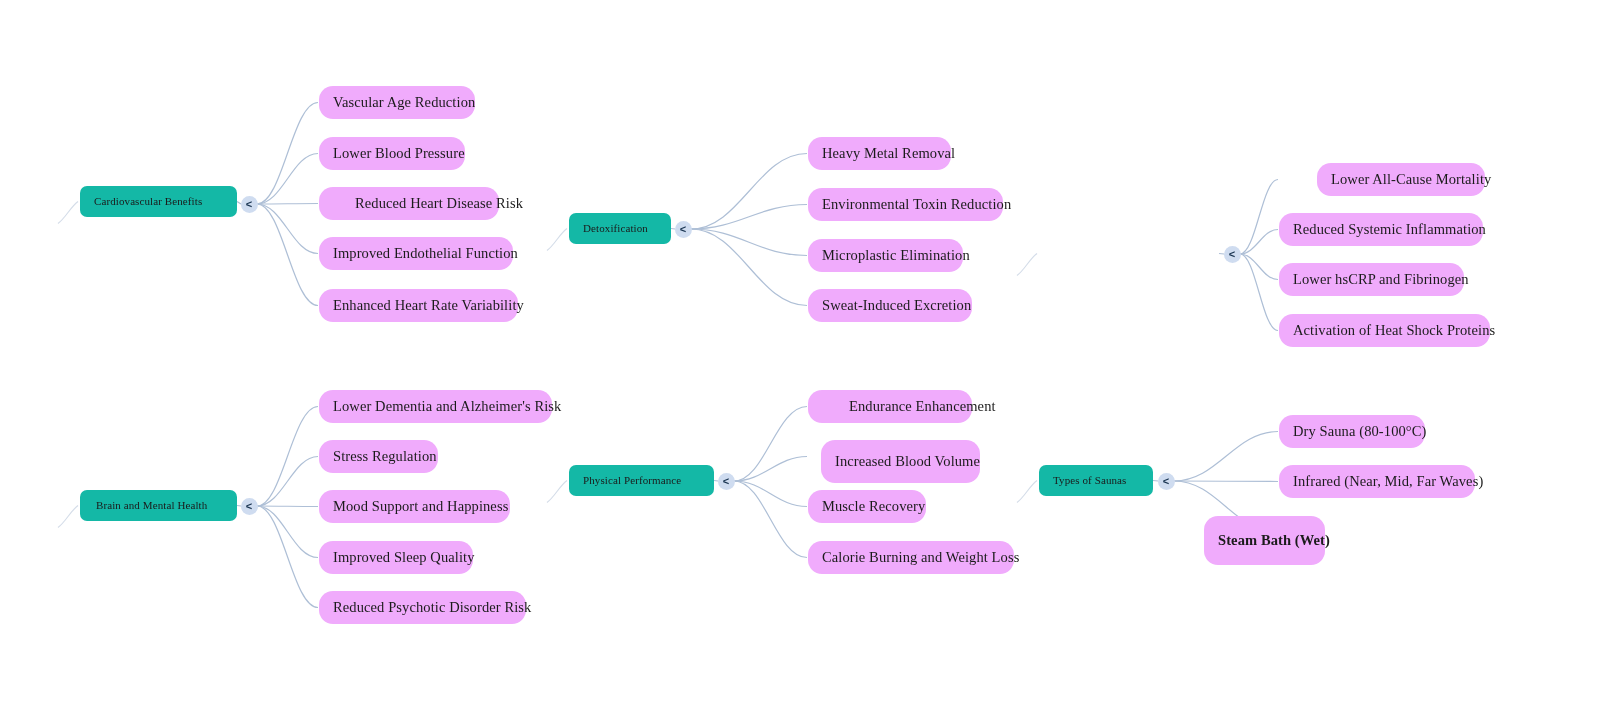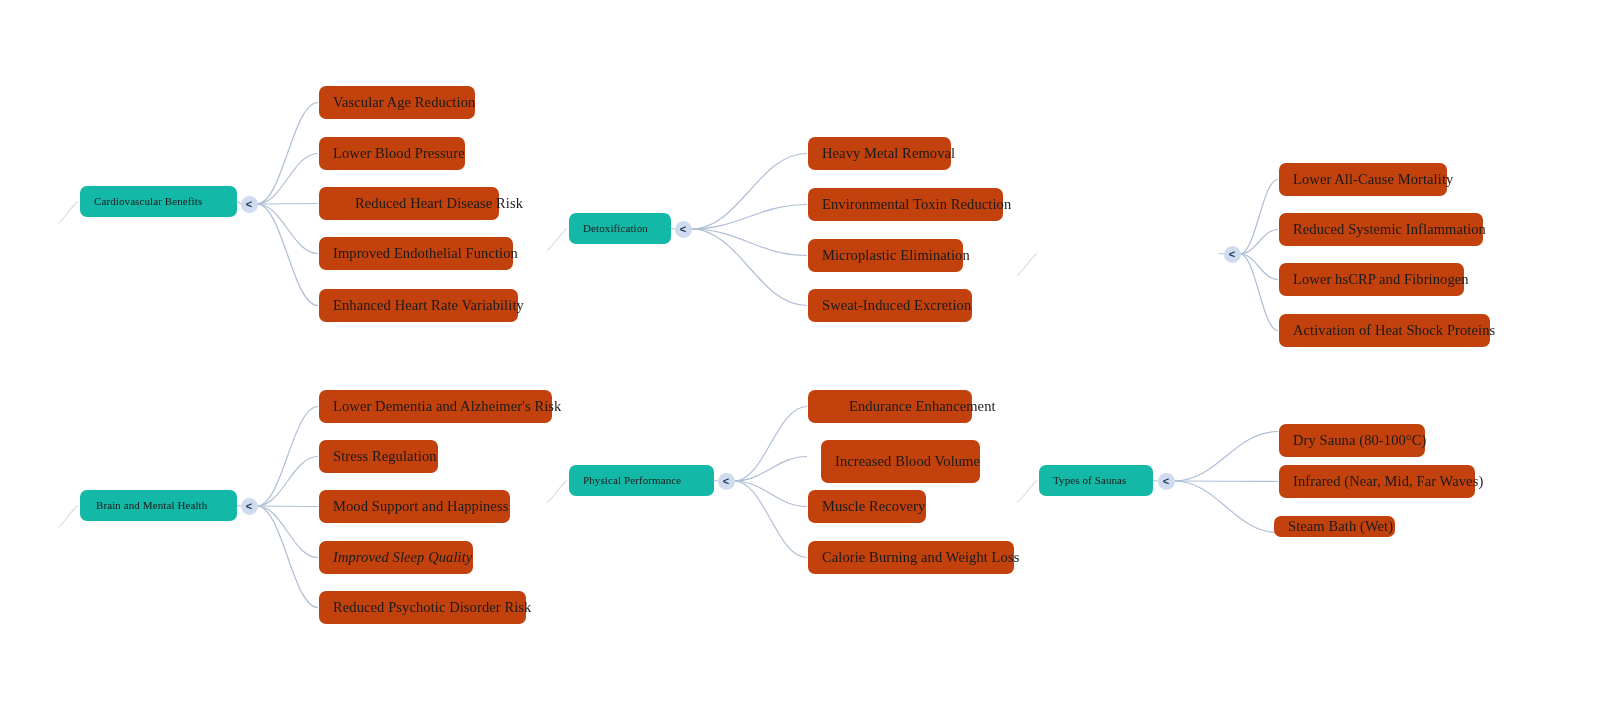--- a/index.html
+++ b/index.html
@@ -38,22 +38,23 @@
     color: #1b1b1b;
     line-height: 1;
     letter-spacing: 0.1px;
     cursor: default;
   }
   .node.parent {
     background: #14b8a6;
     font-size: 11px;
   }
   .node.child {
-    background: #c2410c;
+    background: #f0abfc;
     font-size: 14.5px;
+    border-radius: 14px;
   }
   .toggle {
     position: absolute;
     width: 17px;
     height: 17px;
     border-radius: 50%;
     background: #cfdcf0;
     display: flex;
     align-items: center;
     justify-content: center;
@@ -116,35 +117,35 @@
     <div class="node child" style="left: 319px; top: 187px; width: 180px; height: 33px; padding-left: 36px;">Reduced Heart Disease Risk</div>
     <div class="node child" style="left: 319px; top: 237px; width: 194px; height: 33px;">Improved Endothelial Function</div>
     <div class="node child" style="left: 319px; top: 289px; width: 199px; height: 33px;">Enhanced Heart Rate Variability</div>
     <div class="node parent" style="left: 569px; top: 213px; width: 102px; height: 31px;">Detoxification</div>
     <div class="toggle" style="left: 674.5px; top: 220.5px;">&lt;</div>
     <div class="node child" style="left: 808px; top: 137px; width: 143px; height: 33px;">Heavy Metal Removal</div>
     <div class="node child" style="left: 808px; top: 188px; width: 195px; height: 33px;">Environmental Toxin Reduction</div>
     <div class="node child" style="left: 808px; top: 239px; width: 155px; height: 33px;">Microplastic Elimination</div>
     <div class="node child" style="left: 808px; top: 289px; width: 164px; height: 33px;">Sweat-Induced Excretion</div>
     <div class="toggle" style="left: 1223.5px; top: 245.5px;">&lt;</div>
-    <div class="node child" style="left: 1279px; top: 163px; width: 168px; height: 33px; font-family: Liberation Serif, serif;">Lower All-Cause Mortality</div>
+    <div class="node child" style="left: 1317px; top: 163px; width: 168px; height: 33px; font-family: Liberation Serif, serif;">Lower All-Cause Mortality</div>
     <div class="node child" style="left: 1279px; top: 213px; width: 204px; height: 33px;">Reduced Systemic Inflammation</div>
     <div class="node child" style="left: 1279px; top: 263px; width: 185px; height: 33px;">Lower hsCRP and Fibrinogen</div>
     <div class="node child" style="left: 1279px; top: 314px; width: 211px; height: 33px;">Activation of Heat Shock Proteins</div>
     <div class="node parent" style="left: 80px; top: 490px; width: 157px; height: 31px; padding-left: 16px;">Brain and Mental Health</div>
     <div class="toggle" style="left: 240.5px; top: 497.5px;">&lt;</div>
     <div class="node child" style="left: 319px; top: 390px; width: 233px; height: 33px;">Lower Dementia and Alzheimer's Risk</div>
     <div class="node child" style="left: 319px; top: 440px; width: 119px; height: 33px;">Stress Regulation</div>
     <div class="node child" style="left: 319px; top: 490px; width: 191px; height: 33px;">Mood Support and Happiness</div>
-    <div class="node child" style="left: 319px; top: 541px; width: 154px; height: 33px; font-style: italic;">Improved Sleep Quality</div>
+    <div class="node child" style="left: 319px; top: 541px; width: 154px; height: 33px;">Improved Sleep Quality</div>
     <div class="node child" style="left: 319px; top: 591px; width: 207px; height: 33px;">Reduced Psychotic Disorder Risk</div>
     <div class="node parent" style="left: 569px; top: 465px; width: 145px; height: 31px;">Physical Performance</div>
     <div class="toggle" style="left: 717.5px; top: 472.5px;">&lt;</div>
     <div class="node child" style="left: 808px; top: 390px; width: 164px; height: 33px; padding-left: 41px;">Endurance Enhancement</div>
     <div class="node child" style="left: 808px; top: 440px; width: 159px; height: 43px; margin-left: 13px;">Increased Blood Volume</div>
     <div class="node child" style="left: 808px; top: 490px; width: 118px; height: 33px;">Muscle Recovery</div>
     <div class="node child" style="left: 808px; top: 541px; width: 206px; height: 33px;">Calorie Burning and Weight Loss</div>
     <div class="node parent" style="left: 1039px; top: 465px; width: 114px; height: 31px;">Types of Saunas</div>
     <div class="toggle" style="left: 1157.5px; top: 472.5px;">&lt;</div>
-    <div class="node child" style="left: 1279px; top: 415px; width: 146px; height: 33px; margin-top: 9px;">Dry Sauna (80-100°C)</div>
+    <div class="node child" style="left: 1279px; top: 415px; width: 146px; height: 33px;">Dry Sauna (80-100°C)</div>
     <div class="node child" style="left: 1279px; top: 465px; width: 196px; height: 33px;">Infrared (Near, Mid, Far Waves)</div>
-    <div class="node child" style="left: 1274px; top: 516px; width: 121px; height: 21px;">Steam Bath (Wet)</div>
+    <div class="node child" style="left: 1204px; top: 516px; width: 121px; height: 49px; font-weight: bold;">Steam Bath (Wet)</div>
   </div>
 
 </body></html>

